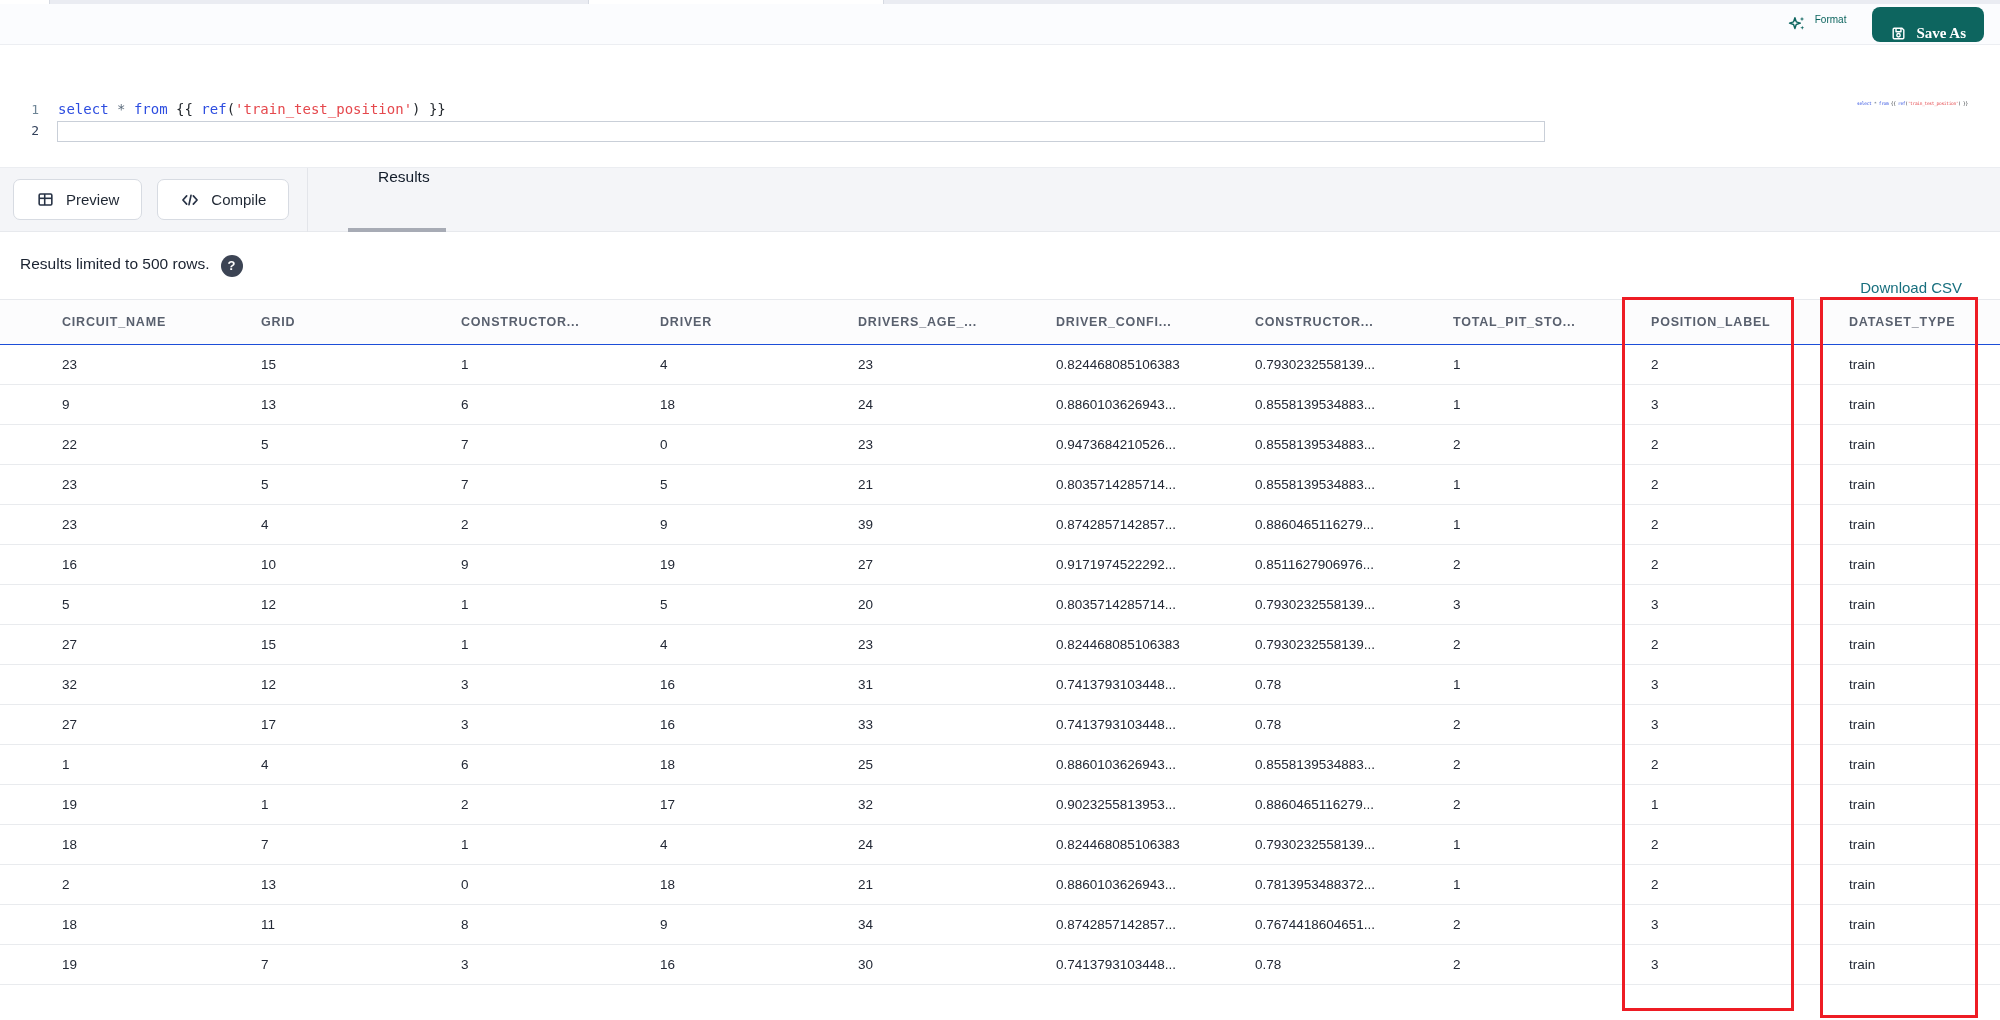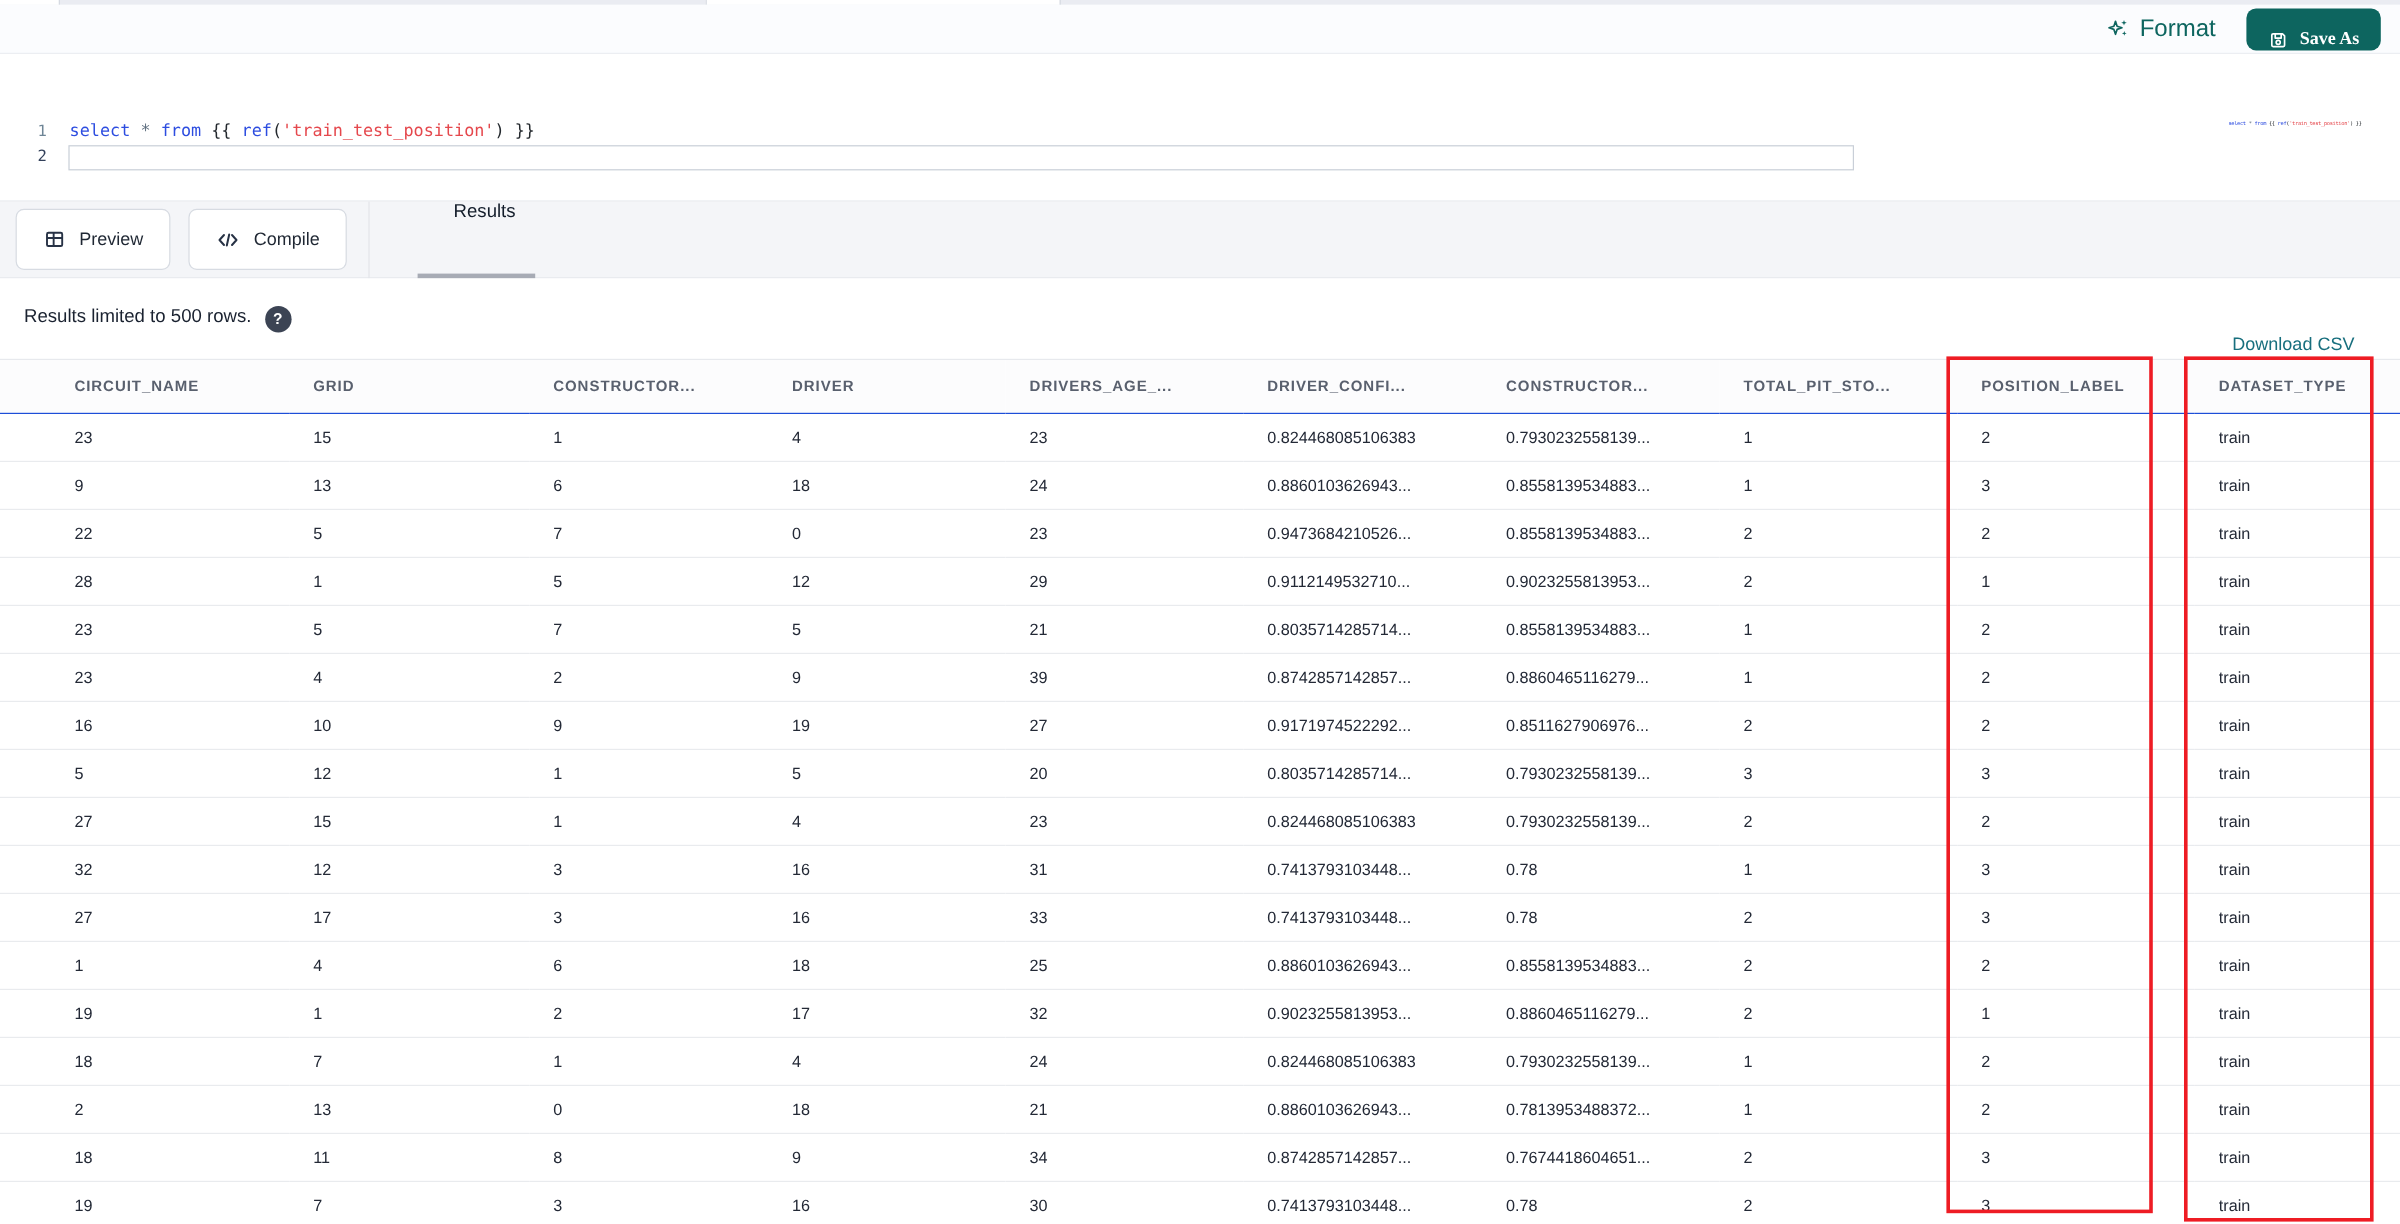--- a/index.html
+++ b/index.html
@@ -9,22 +9,22 @@
 
   
   .tabstrip { position: absolute; top: 0; left: 0; width: 2000px; height: 4px; background: #eaecf2; }
   .tabstrip .seg-white { position: absolute; top: 0; height: 4px; background: #ffffff; }
   .tabstrip .sep { position: absolute; top: 0; height: 4px; width: 1px; background: #d6dae2; }
 
   
   .topbar { position: absolute; top: 4px; left: 0; width: 2000px; height: 41px;
             background: #fbfcfe; border-bottom: 1px solid #eceef2;
             display: flex; align-items: center; justify-content: flex-end; gap: 26px; padding-right: 16px; }
-  .format-btn { display: flex; align-items: center; gap: 8px; color: #0d655f;
-                font-size: 20px; font-weight: 500; cursor: pointer; }
+  .format-btn { display: flex; gap: 8px; color: #0d655f;
+                font-size: 10px; font-weight: 500; cursor: pointer; }
   .saveas-btn { display: flex; align-items: flex-end; gap: 9px; background: #0d655f; color: #fff;
                 border: none; border-radius: 8px; height: 35px; padding: 0 18px;
                 font-size: 15px; font-weight: 600; font-family: Liberation Serif, serif; cursor: pointer; }
 
   
   .editor { position: absolute; top: 45px; left: 0; width: 2000px; height: 122px; background: #fff; }
   .gutter-num { position: absolute; width: 18px; text-align: right;
                 font: 13px "DejaVu Sans Mono", monospace; }
   .num1 { left: 21px; top: 57px; color: #6e8596; }
   .num2 { left: 21px; top: 78px; color: #32405a; }
@@ -38,21 +38,21 @@
               border: 1px solid #c9cfd8; background: #fff; }
   .minimap { position: absolute; left: 1857px; top: 56px; width: 112px; height: 8px;
              overflow: hidden; white-space: nowrap;
              font: 4.5px "DejaVu Sans Mono", monospace; letter-spacing: -0.3px; }
 
   
   .toolbar { position: absolute; top: 167px; left: 0; width: 2000px; height: 65px;
              background: #f4f5f8; border-top: 1px solid #ebedf1; border-bottom: 1px solid #e7e9ed;
              display: flex; align-items: center; padding-left: 13px; }
   .tool-btn { display: flex; align-items: center; justify-content: center; gap: 11px;
-              height: 51px; padding: 0 22px; background: #fff; border: 1px solid #d7dbe2;
+              height: 41px; padding: 0 22px; background: #fff; border: 1px solid #d7dbe2;
               border-radius: 7px; font-size: 15px; font-weight: 500; color: #1f2733;
               font-family: inherit; cursor: pointer; margin-right: 15px; }
   .toolbar-divider { width: 1px; height: 64px; background: #e3e5ea; margin: 0 0 0 3px; }
   .tabs { display: flex; align-items: center; gap: 52px; margin-left: 42px; height: 100%; position: relative; flex-direction: column; }
   .tab { font-size: 15.5px; color: #2c3646; cursor: pointer; }
   .tab.active { color: #121c2a; }
   .tab-underline { position: absolute; left: 348px; top: 228px; width: 98px; height: 4px;
                    background: #a7abb5; }
 
   
@@ -228,32 +228,20 @@
             <td>7</td>
             <td>0</td>
             <td>23</td>
             <td>0.9473684210526...</td>
             <td>0.8558139534883...</td>
             <td>2</td>
             <td>2</td>
             <td>train</td>
           </tr>
           <tr>
-            <td>28</td>
-            <td>1</td>
-            <td>5</td>
-            <td>12</td>
-            <td>29</td>
-            <td>0.9112149532710...</td>
-            <td>0.9023255813953...</td>
-            <td>2</td>
-            <td>1</td>
-            <td>train</td>
-          </tr>
-          <tr>
             <td>23</td>
             <td>5</td>
             <td>7</td>
             <td>5</td>
             <td>21</td>
             <td>0.8035714285714...</td>
             <td>0.8558139534883...</td>
             <td>1</td>
             <td>2</td>
             <td>train</td>

